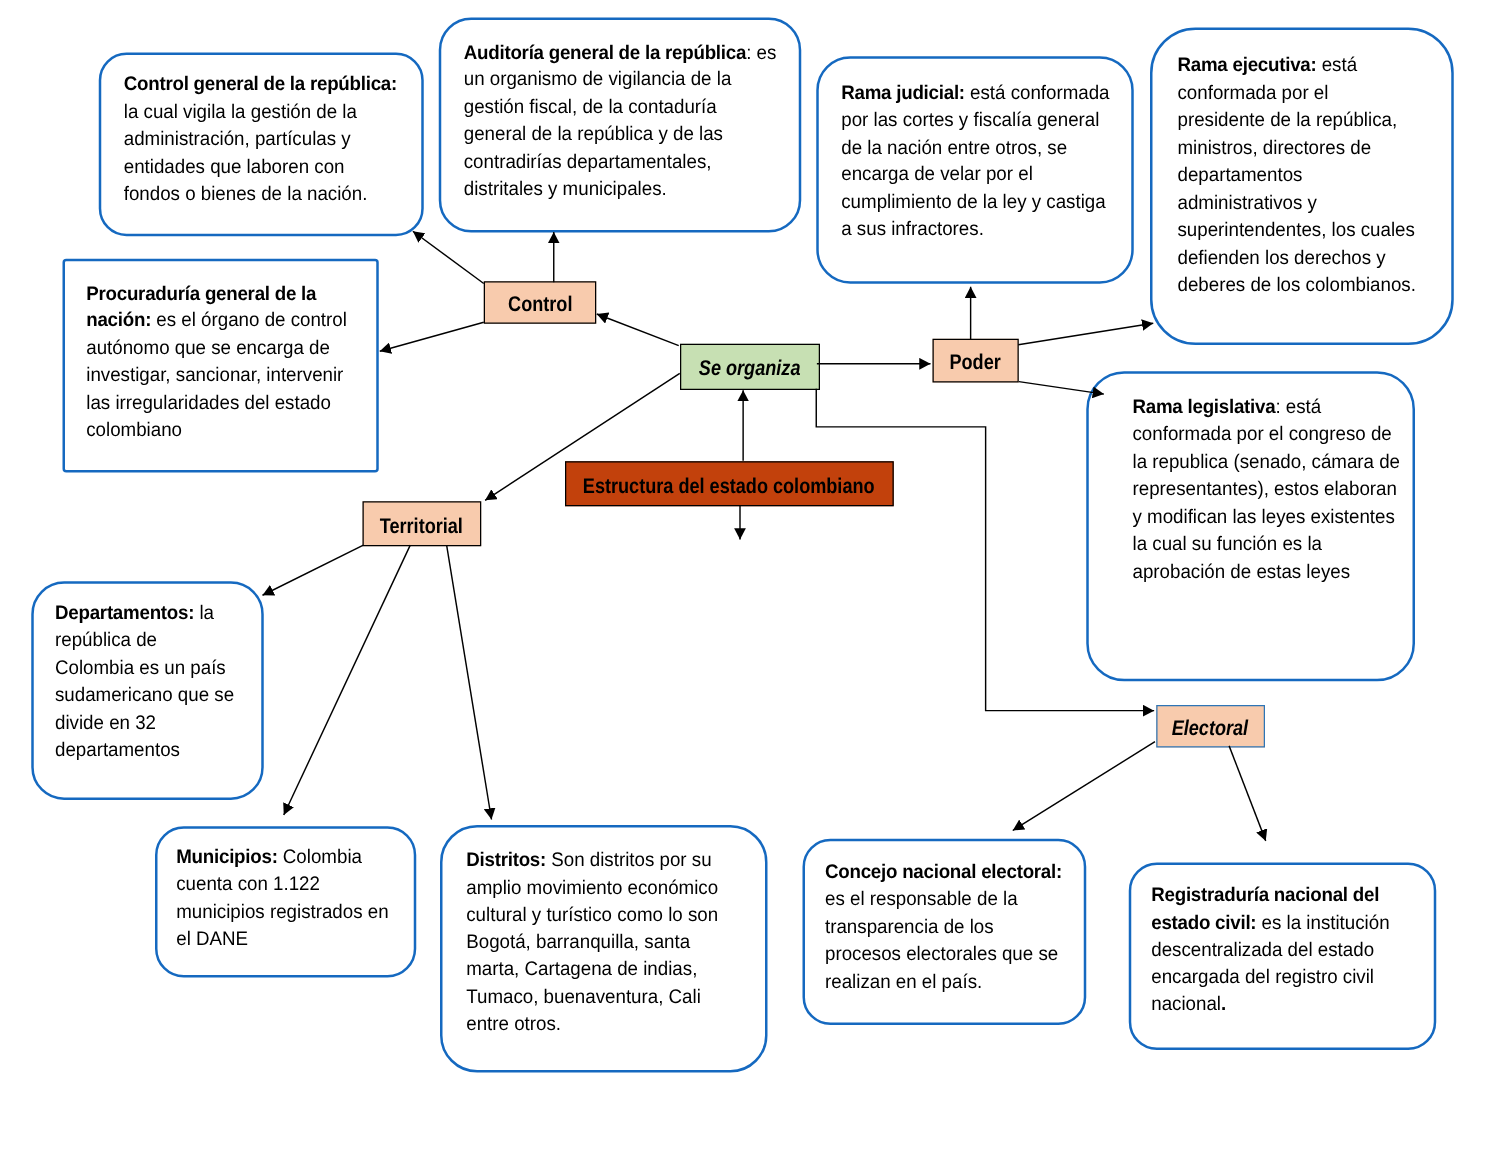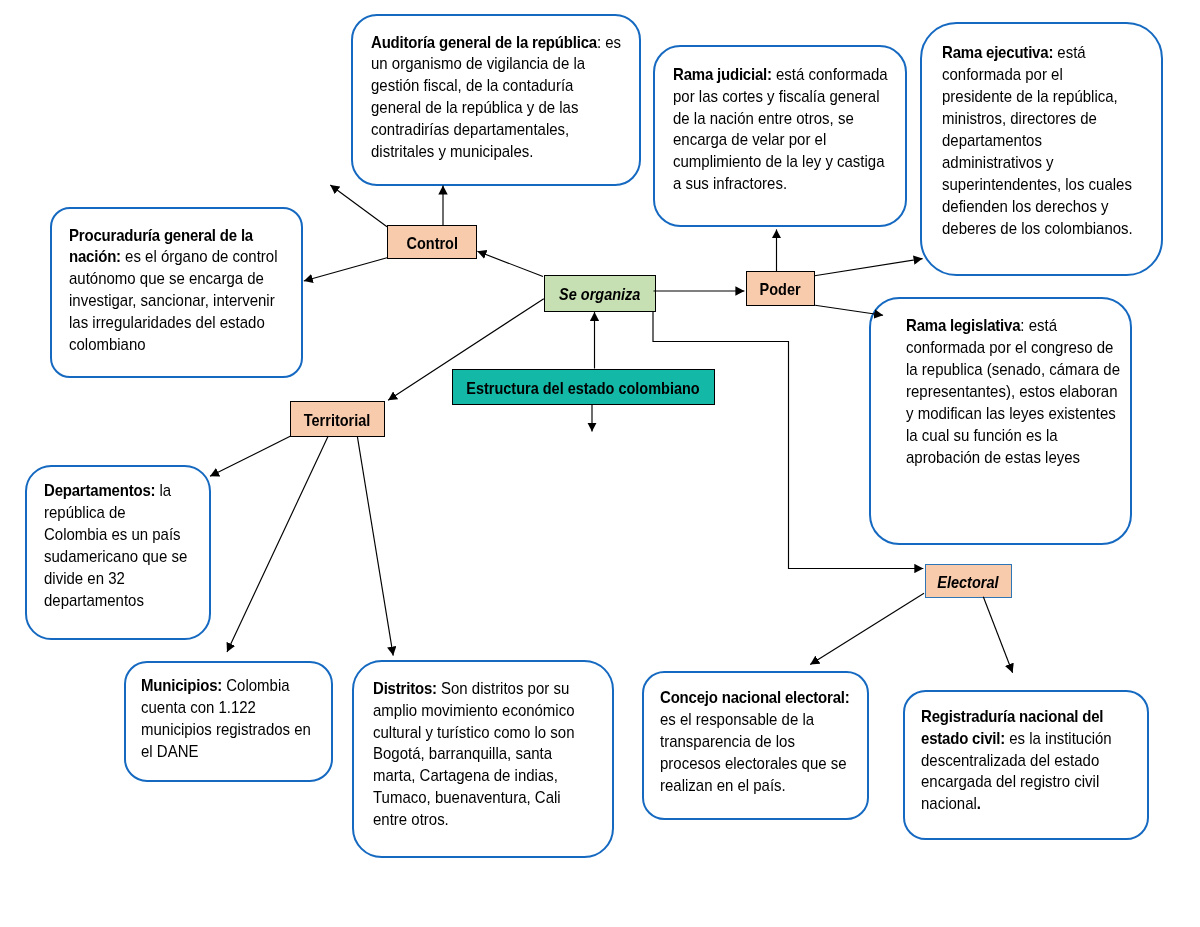--- a/index.html
+++ b/index.html
@@ -17,21 +17,21 @@
   .txt .ln{display:block;height:21.9px;line-height:21.9px;white-space:pre;}
   .txt b{font-weight:bold;letter-spacing:-0.202px;}
 
   .rect{border:1.9px solid #000000;display:flex;align-items:center;
         justify-content:center;}
   .rect span{font-weight:bold;font-size:17px;display:inline-block;
              transform:scaleX(0.852);line-height:1;white-space:nowrap;
              position:relative;top:1.5px;}
   .orange{background:#f8cbad;}
   .green{background:#c7e0b3;font-style:italic;}
-  .blue{background:#14b8a6;}
+  .blue{background:#c2410c;}
   .electoral{border-color:#2e75b6;font-style:italic;}
 </style>
 </head>
 <body>
 
 <div id="canvas">
 
   <div class="node rect orange" style="left:386.9px;top:225.1px;width:89.9px;height:33.7px;">
       <span>Control</span>
     </div>
@@ -44,20 +44,29 @@
   <div class="node rect orange electoral" style="left:924.8px;top:563.7px;width:86.9px;height:34.2px;">
       <span>Electoral</span>
     </div>
   <div class="node rect green" style="left:543.8px;top:275.3px;width:112.2px;height:36.4px;">
       <span>Se organiza</span>
     </div>
   <div class="node rect blue" style="left:451.8px;top:368.7px;width:263.3px;height:36.3px;">
       <span>Estructura del estado colombiano</span>
     </div>
 
+  <div class="node rbox" style="left:79.4px;top:41.6px;width:259.8px;height:147.7px;border-radius:22.2px;">
+    <p class="txt" style="left:17.4px;top:13.6px;">
+        <span class="ln"><b>Control general de la república:</b></span>
+        <span class="ln">la cual vigila la gestión de la</span>
+        <span class="ln">administración, partículas y</span>
+        <span class="ln">entidades que laboren con</span>
+        <span class="ln">fondos o bienes de la nación.</span>
+      </p>
+  </div>
   <div class="node rbox" style="left:350.8px;top:13.8px;width:290.0px;height:172.5px;border-radius:25.9px;">
     <p class="txt" style="left:18.2px;top:15.8px;">
         <span class="ln"><b>Auditoría general de la república</b>: es</span>
         <span class="ln">un organismo de vigilancia de la</span>
         <span class="ln">gestión fiscal, de la contaduría</span>
         <span class="ln">general de la república y de las</span>
         <span class="ln">contradirías departamentales,</span>
         <span class="ln">distritales y municipales.</span>
       </p>
   </div>
@@ -77,21 +86,21 @@
         <span class="ln">conformada por el</span>
         <span class="ln">presidente de la república,</span>
         <span class="ln">ministros, directores de</span>
         <span class="ln">departamentos</span>
         <span class="ln">administrativos y</span>
         <span class="ln">superintendentes, los cuales</span>
         <span class="ln">defienden los derechos y</span>
         <span class="ln">deberes de los colombianos.</span>
       </p>
   </div>
-  <div class="node rbox" style="left:50.0px;top:207.0px;width:253.1px;height:171.0px;border-radius:20px;">
+  <div class="node rbox" style="left:50.0px;top:207.0px;width:253.1px;height:171.0px;border-radius:3px;">
     <p class="txt" style="left:16.7px;top:15.6px;">
         <span class="ln"><b>Procuraduría general de la</b></span>
         <span class="ln"><b>nación:</b> es el órgano de control</span>
         <span class="ln">autónomo que se encarga de</span>
         <span class="ln">investigar, sancionar, intervenir</span>
         <span class="ln">las irregularidades del estado</span>
         <span class="ln">colombiano</span>
       </p>
   </div>
   <div class="node rbox" style="left:868.5px;top:297.2px;width:263.3px;height:248px;border-radius:30.3px;">

